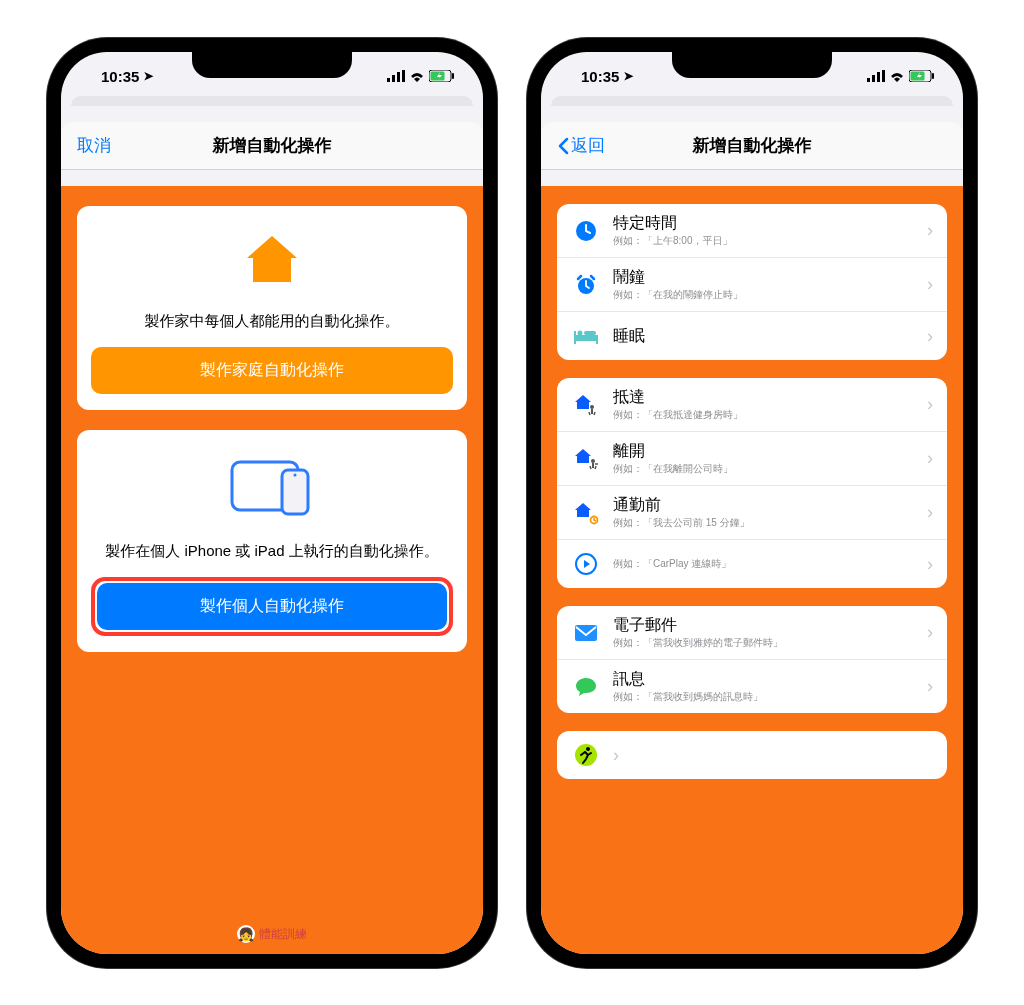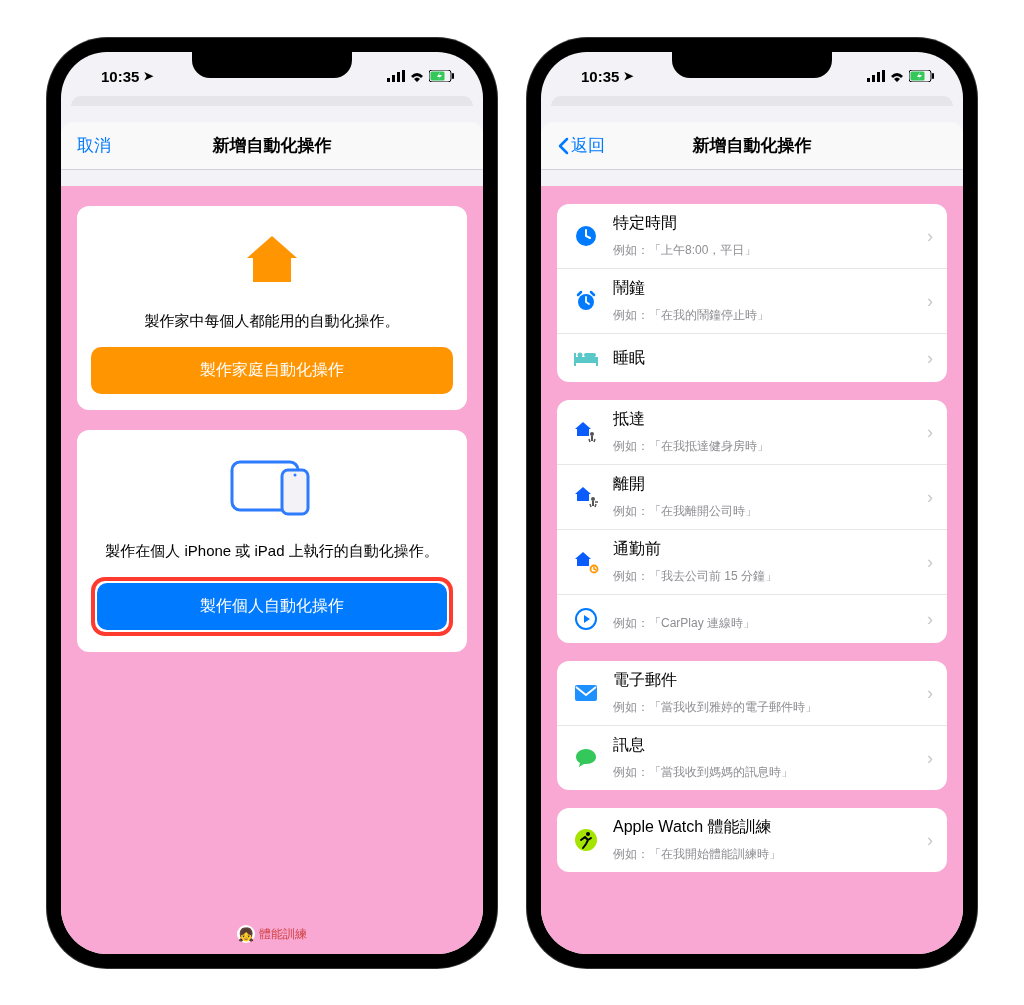--- a/index.html
+++ b/index.html
@@ -71,21 +71,21 @@
       border-radius: 12px 12px 0 0;
       margin: 16px 0;
     }
     .navbar .left {
       position: absolute; left: 16px;
       color: #007aff;
       font-size: 17px;
       display: flex; align-items: center; gap: 2px;
     }
     .navbar .title { font-size: 17px; font-weight: 600; }
-    .content { flex: 1; overflow: hidden; background: #f9a8d4; }
+    .content { flex: 1; overflow: hidden; background: #f97316; }
     .card {
       background: #fff;
       border-radius: 12px;
       margin: 20px 16px;
       padding: 20px 14px 16px;
       text-align: center;
     }
     .card-icon { margin: 6px auto 18px; }
     .card-desc { font-size: 15px; color: #000; line-height: 1.4; padding: 0 6px 16px; }
     .btn {
@@ -119,21 +119,21 @@
     .list-item:last-child { border-bottom: none; }
     .li-icon {
       width: 30px; height: 30px;
       border-radius: 7px;
       display: flex; align-items: center; justify-content: center;
       flex-shrink: 0;
       margin-right: 12px;
     }
     .li-texts { flex: 1; text-align: left; }
     .li-title { font-size: 16px; color: #000; }
-    .li-sub { font-size: 12px; color: #8e8e93; margin-top: 8px; }
+    .li-sub { font-size: 10px; color: #8e8e93; margin-top: 0; }
     .chev { color: #c7c7cc; font-size: 18px; font-weight: 300; }
     .watermark {
       position: absolute;
       bottom: 25px;
       left: 50%;
       transform: translateX(-50%);
       font-size: 12px;
       color: #d04040;
       display: flex;
       align-items: center;
@@ -385,22 +385,18 @@
         </div>
         <div class="list-group">
           <div class="list-item">
             <div class="li-icon" style="background:transparent">
               <svg width="24" height="24" viewBox="0 0 24 24">
                 <circle cx="12" cy="12" r="11" fill="#a4e400"></circle>
                 <circle cx="14" cy="6" r="2" fill="#000"></circle>
                 <path d="M11 9 L14 12 L12 16 L9 20 M14 12 L17 10 M11 9 L7 12" stroke="#000" stroke-width="2" fill="none" stroke-linecap="round"></path>
               </svg>
             </div>
-            <div class="li-texts">
-              <div class="li-title">Apple Watch 體能訓練</div>
-              <div class="li-sub">例如：「在我開始體能訓練時」</div>
-            </div>
             <div class="chev">›</div>
           </div>
         </div>
       </div>
   </div>
 </div>
 
 </body></html>

